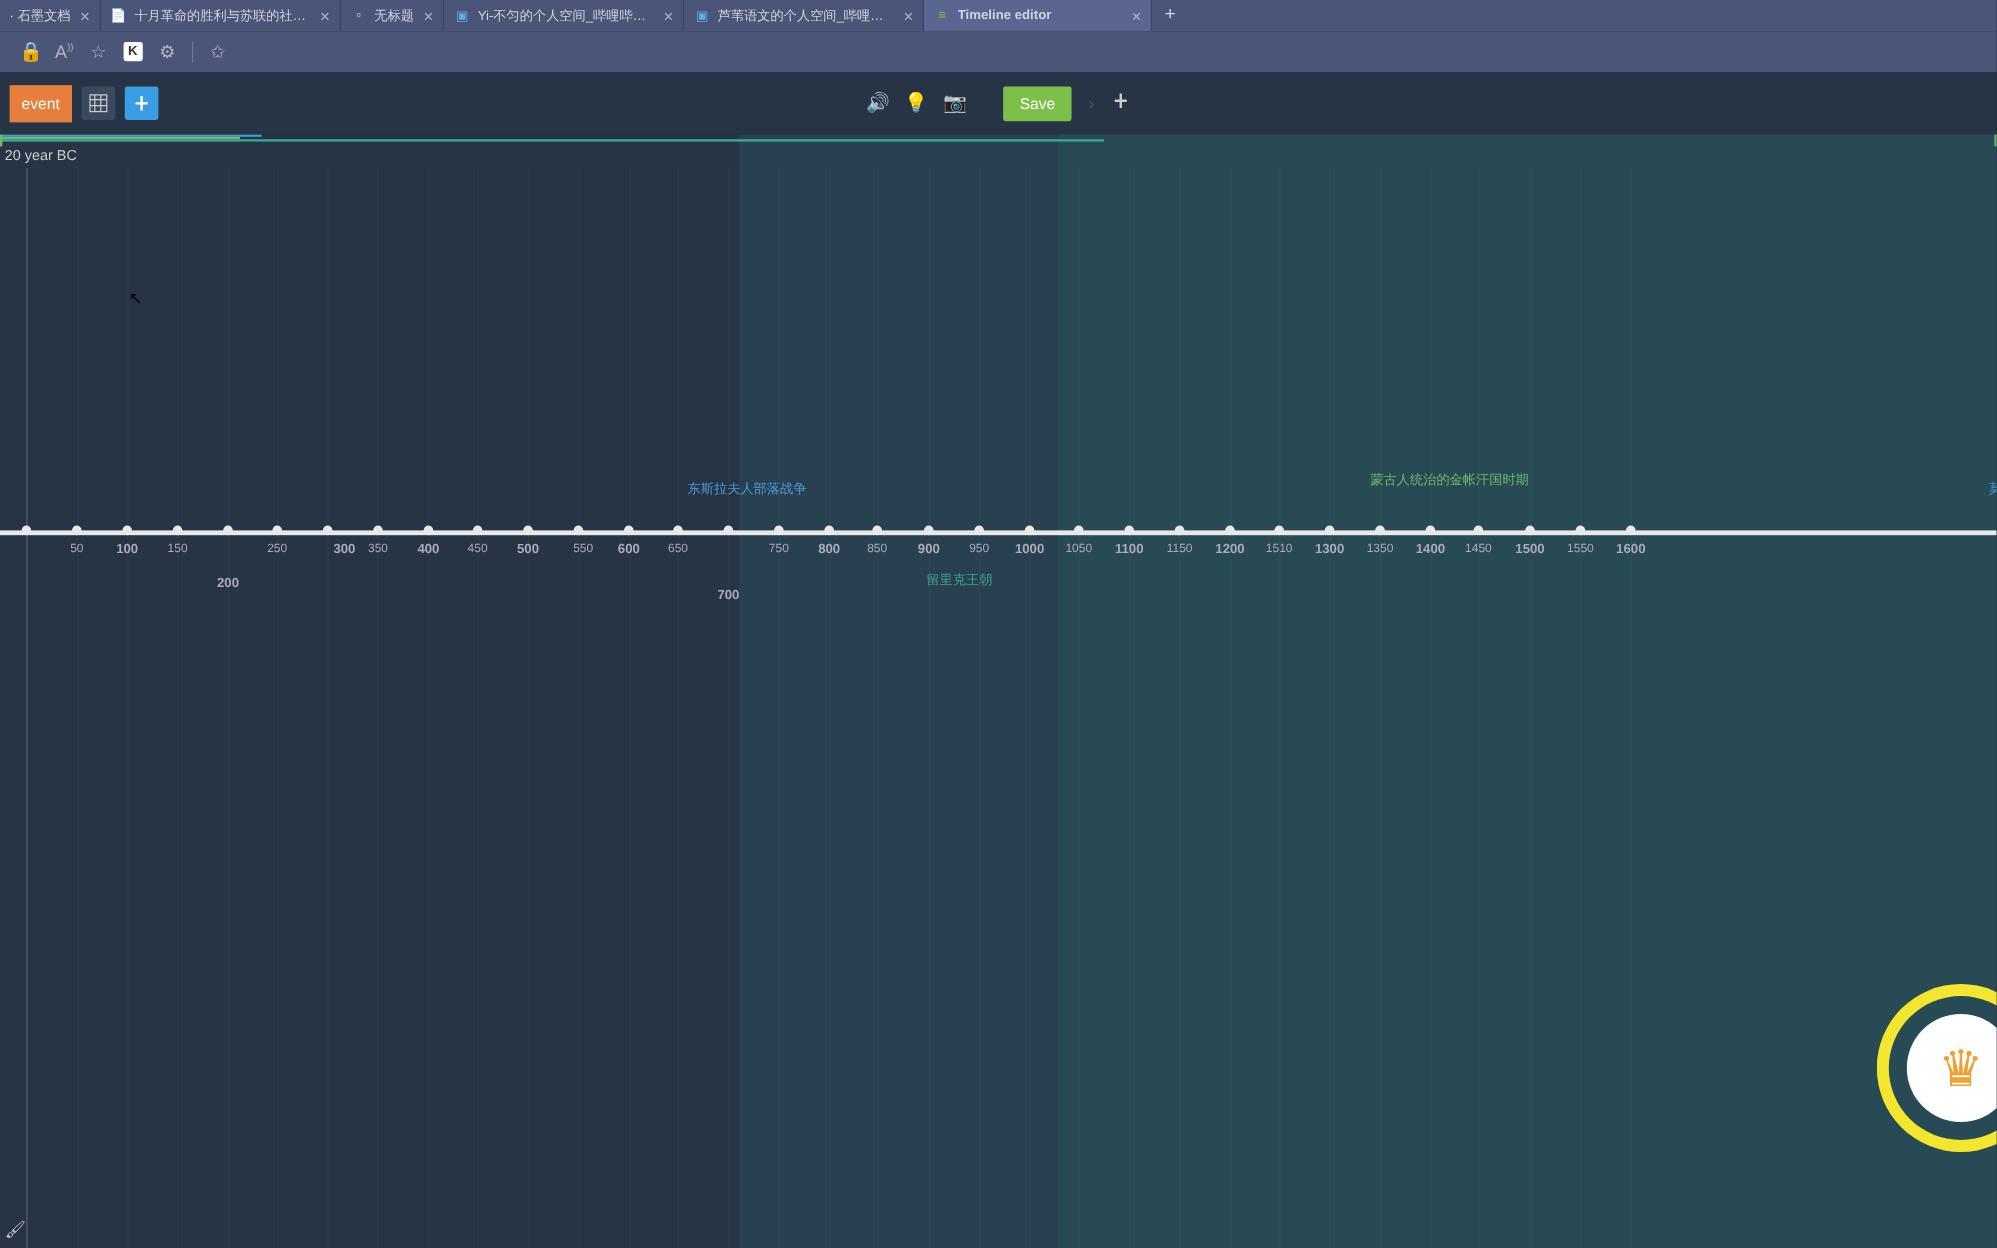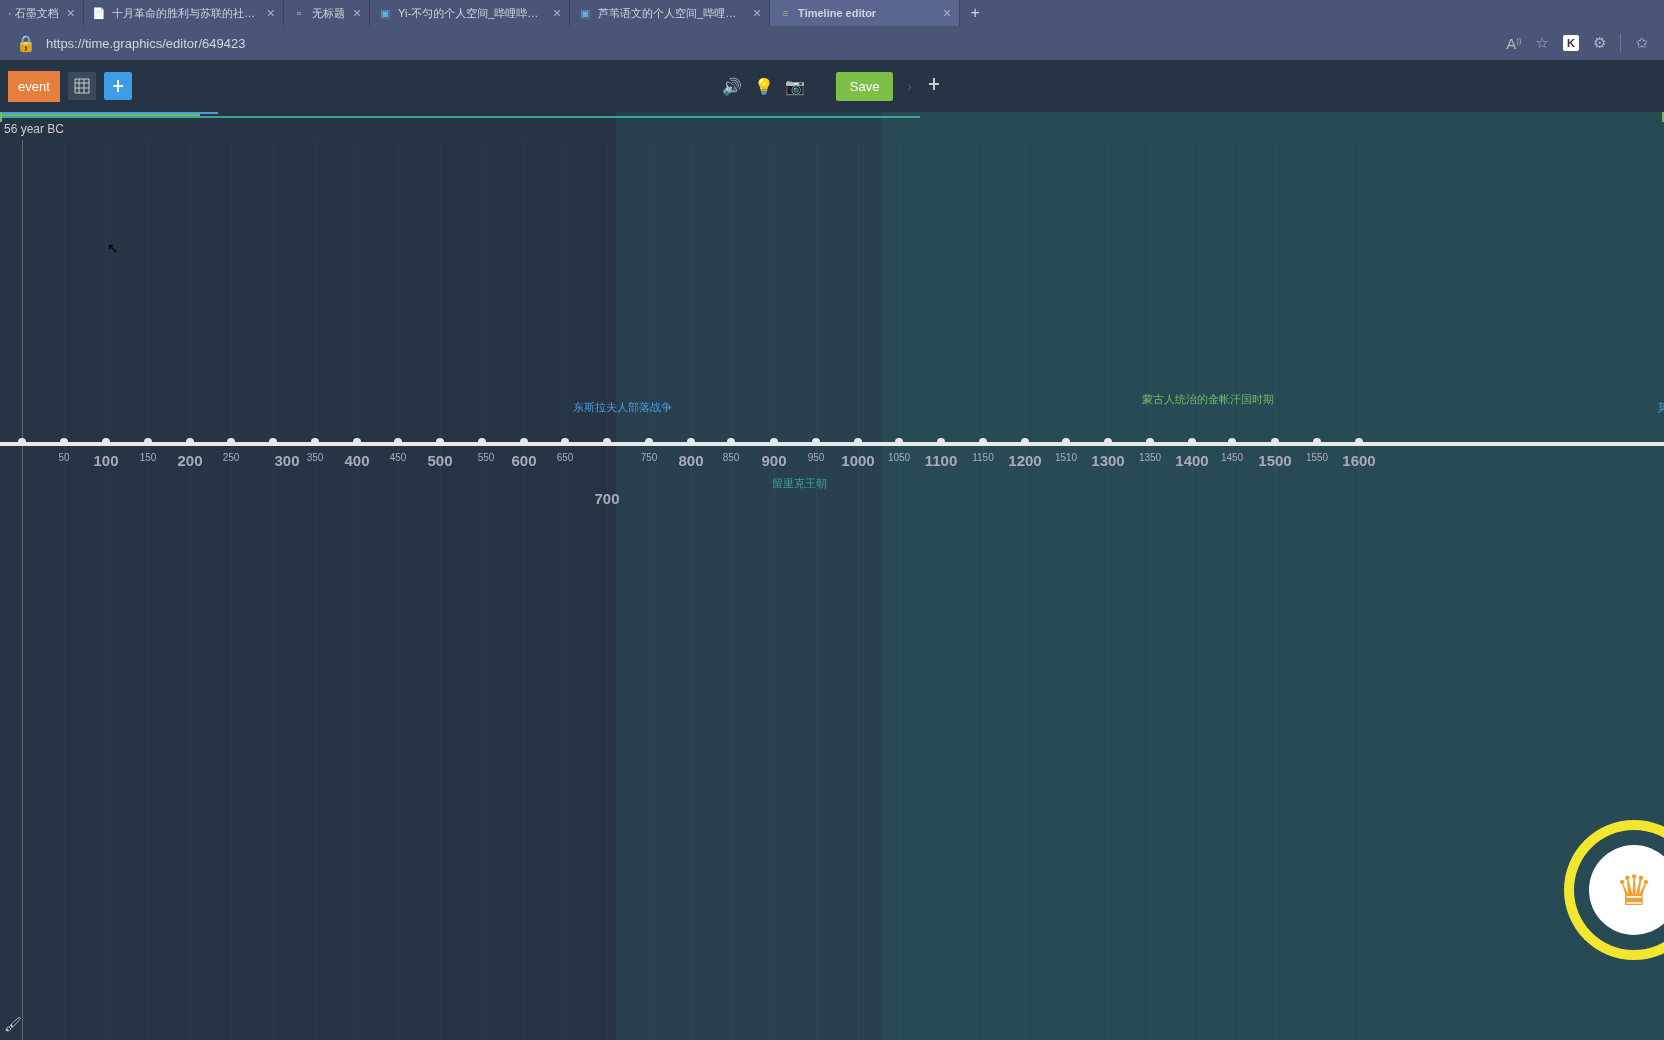--- a/index.html
+++ b/index.html
@@ -35,21 +35,21 @@
     
     .timeline-wrap { position: relative; height: calc(1040px - 112px); background: linear-gradient(90deg, #263445 0%, #263445 37%, #284050 37%, #284050 53%, #284a54 53%, #284a54 100%); overflow: hidden; }
     .cursor-label { position: absolute; left: 4px; top: 10px; color: #ccc; font-size: 12px; }
     .cursor-line { position: absolute; left: 22px; top: 28px; width: 1px; height: 100%; background: rgba(200,200,200,0.3); }
     .grid-line { position: absolute; top: 28px; bottom: 0; width: 1px; background: rgba(255,255,255,0.03); }
 
     
     .axis { position: absolute; left: 0; right: 0; top: 330px; height: 4px; background: #e8e8e8; }
     .tick { position: absolute; top: -4px; width: 8px; height: 8px; border-radius: 50%; background: #e8e8e8; transform: translateX(-50%); }
     .tick-label { position: absolute; top: 10px; color: #aab; font-size: 10px; transform: translateX(-50%); white-space: nowrap; }
-    .tick-label.bold { font-weight: bold; font-size: 15px; }
+    .tick-label.bold { font-weight: bold; font-size: 11px; }
     .event-label { position: absolute; font-size: 11px; white-space: nowrap; transform: translateX(-50%); }
     .range1 { top: 300px; left: 524px; width: 218px; border-top: 2px solid #4a9cd8; }
     .label1 { top: 288px; left: 573px; color: #4a9cd8; transform: none; }
     .range2 { top: 298px; left: 1058px; width: 200px; border-top: 2px solid #6fb86a; }
     .range2::before, .range2::after { content: ''; position: absolute; top: 0; width: 2px; height: 10px; background: #6fb86a; }
     .range2::before { left: 0; }
     .range2::after { right: 0; }
     .label2 { top: 280px; left: 1208px; color: #6fb86a; }
     .range3 { top: 358px; left: 744px; width: 920px; border-top: 2px solid #3ba893; }
     .label3 { top: 364px; left: 772px; color: #3ba893; transform: none; }
@@ -97,21 +97,20 @@
   <div class="tab active" style="min-width:190px">
     <span class="tab-icon" style="color:#7cc04a">≡</span>
     <span class="tab-title" style="font-weight:bold">Timeline editor</span>
     <span class="tab-close">×</span>
   </div>
   <div class="new-tab">+</div>
 </div>
 
 <div class="address-bar">
   <span class="lock-icon">🔒</span>
-  <span class="url">https://time.graphics/editor/649423</span>
   <div class="addr-icons">
     <span class="addr-icon">A<sup style="font-size:8px">))</sup></span>
     <span class="addr-icon">☆</span>
     <span class="addr-icon" style="background:#fff;color:#333;width:16px;height:16px;font-size:11px;font-weight:bold;display:inline-flex;align-items:center;justify-content:center;border-radius:2px">K</span>
     <span class="addr-icon">⚙</span>
     <span class="addr-sep"></span>
     <span class="addr-icon">✩</span>
   </div>
 </div>
 
@@ -135,21 +134,21 @@
     <span class="tc-chevron">›</span>
     <span class="tc-icon">
       <svg width="16" height="16" viewBox="0 0 16 16">
           <path stroke="#ccc" stroke-width="2" d="M8 2v12M3 8h10"></path>
         </svg>
     </span>
   </div>
 </div>
 
 <div class="timeline-wrap">
-  <div class="cursor-label">56 year BC</div>
+  <div class="cursor-label">20 year BC</div>
   <div class="cursor-line"></div>
 
   <div id="gridlines">
       <div class="grid-line" style="left: 22px;"></div>
       <div class="grid-line" style="left: 64px;"></div>
       <div class="grid-line" style="left: 106px;"></div>
       <div class="grid-line" style="left: 148px;"></div>
       <div class="grid-line" style="left: 190px;"></div>
       <div class="grid-line" style="left: 231px;"></div>
       <div class="grid-line" style="left: 273px;"></div>
@@ -192,21 +191,21 @@
   <div class="axis">
     <div id="ticks">
         <div class="tick" style="left: 22px;"></div>
         <div class="tick" style="left: 64px;"></div>
         <div class="tick-label" style="left: 64px;">50</div>
         <div class="tick" style="left: 106px;"></div>
         <div class="tick-label bold" style="left: 106px;">100</div>
         <div class="tick" style="left: 148px;"></div>
         <div class="tick-label" style="left: 148px;">150</div>
         <div class="tick" style="left: 190px;"></div>
-        <div class="tick-label bold" style="left: 190px;">200</div>
+        <div class="tick-label bold" style="left: 190px; margin-top: 28px;">200</div>
         <div class="tick" style="left: 231px;"></div>
         <div class="tick-label" style="left: 231px;">250</div>
         <div class="tick" style="left: 273px;"></div>
         <div class="tick-label bold" style="left: 287px; text-align: right;">300</div>
         <div class="tick" style="left: 315px;"></div>
         <div class="tick-label" style="left: 315px;">350</div>
         <div class="tick" style="left: 357px;"></div>
         <div class="tick-label bold" style="left: 357px;">400</div>
         <div class="tick" style="left: 398px;"></div>
         <div class="tick-label" style="left: 398px;">450</div>

